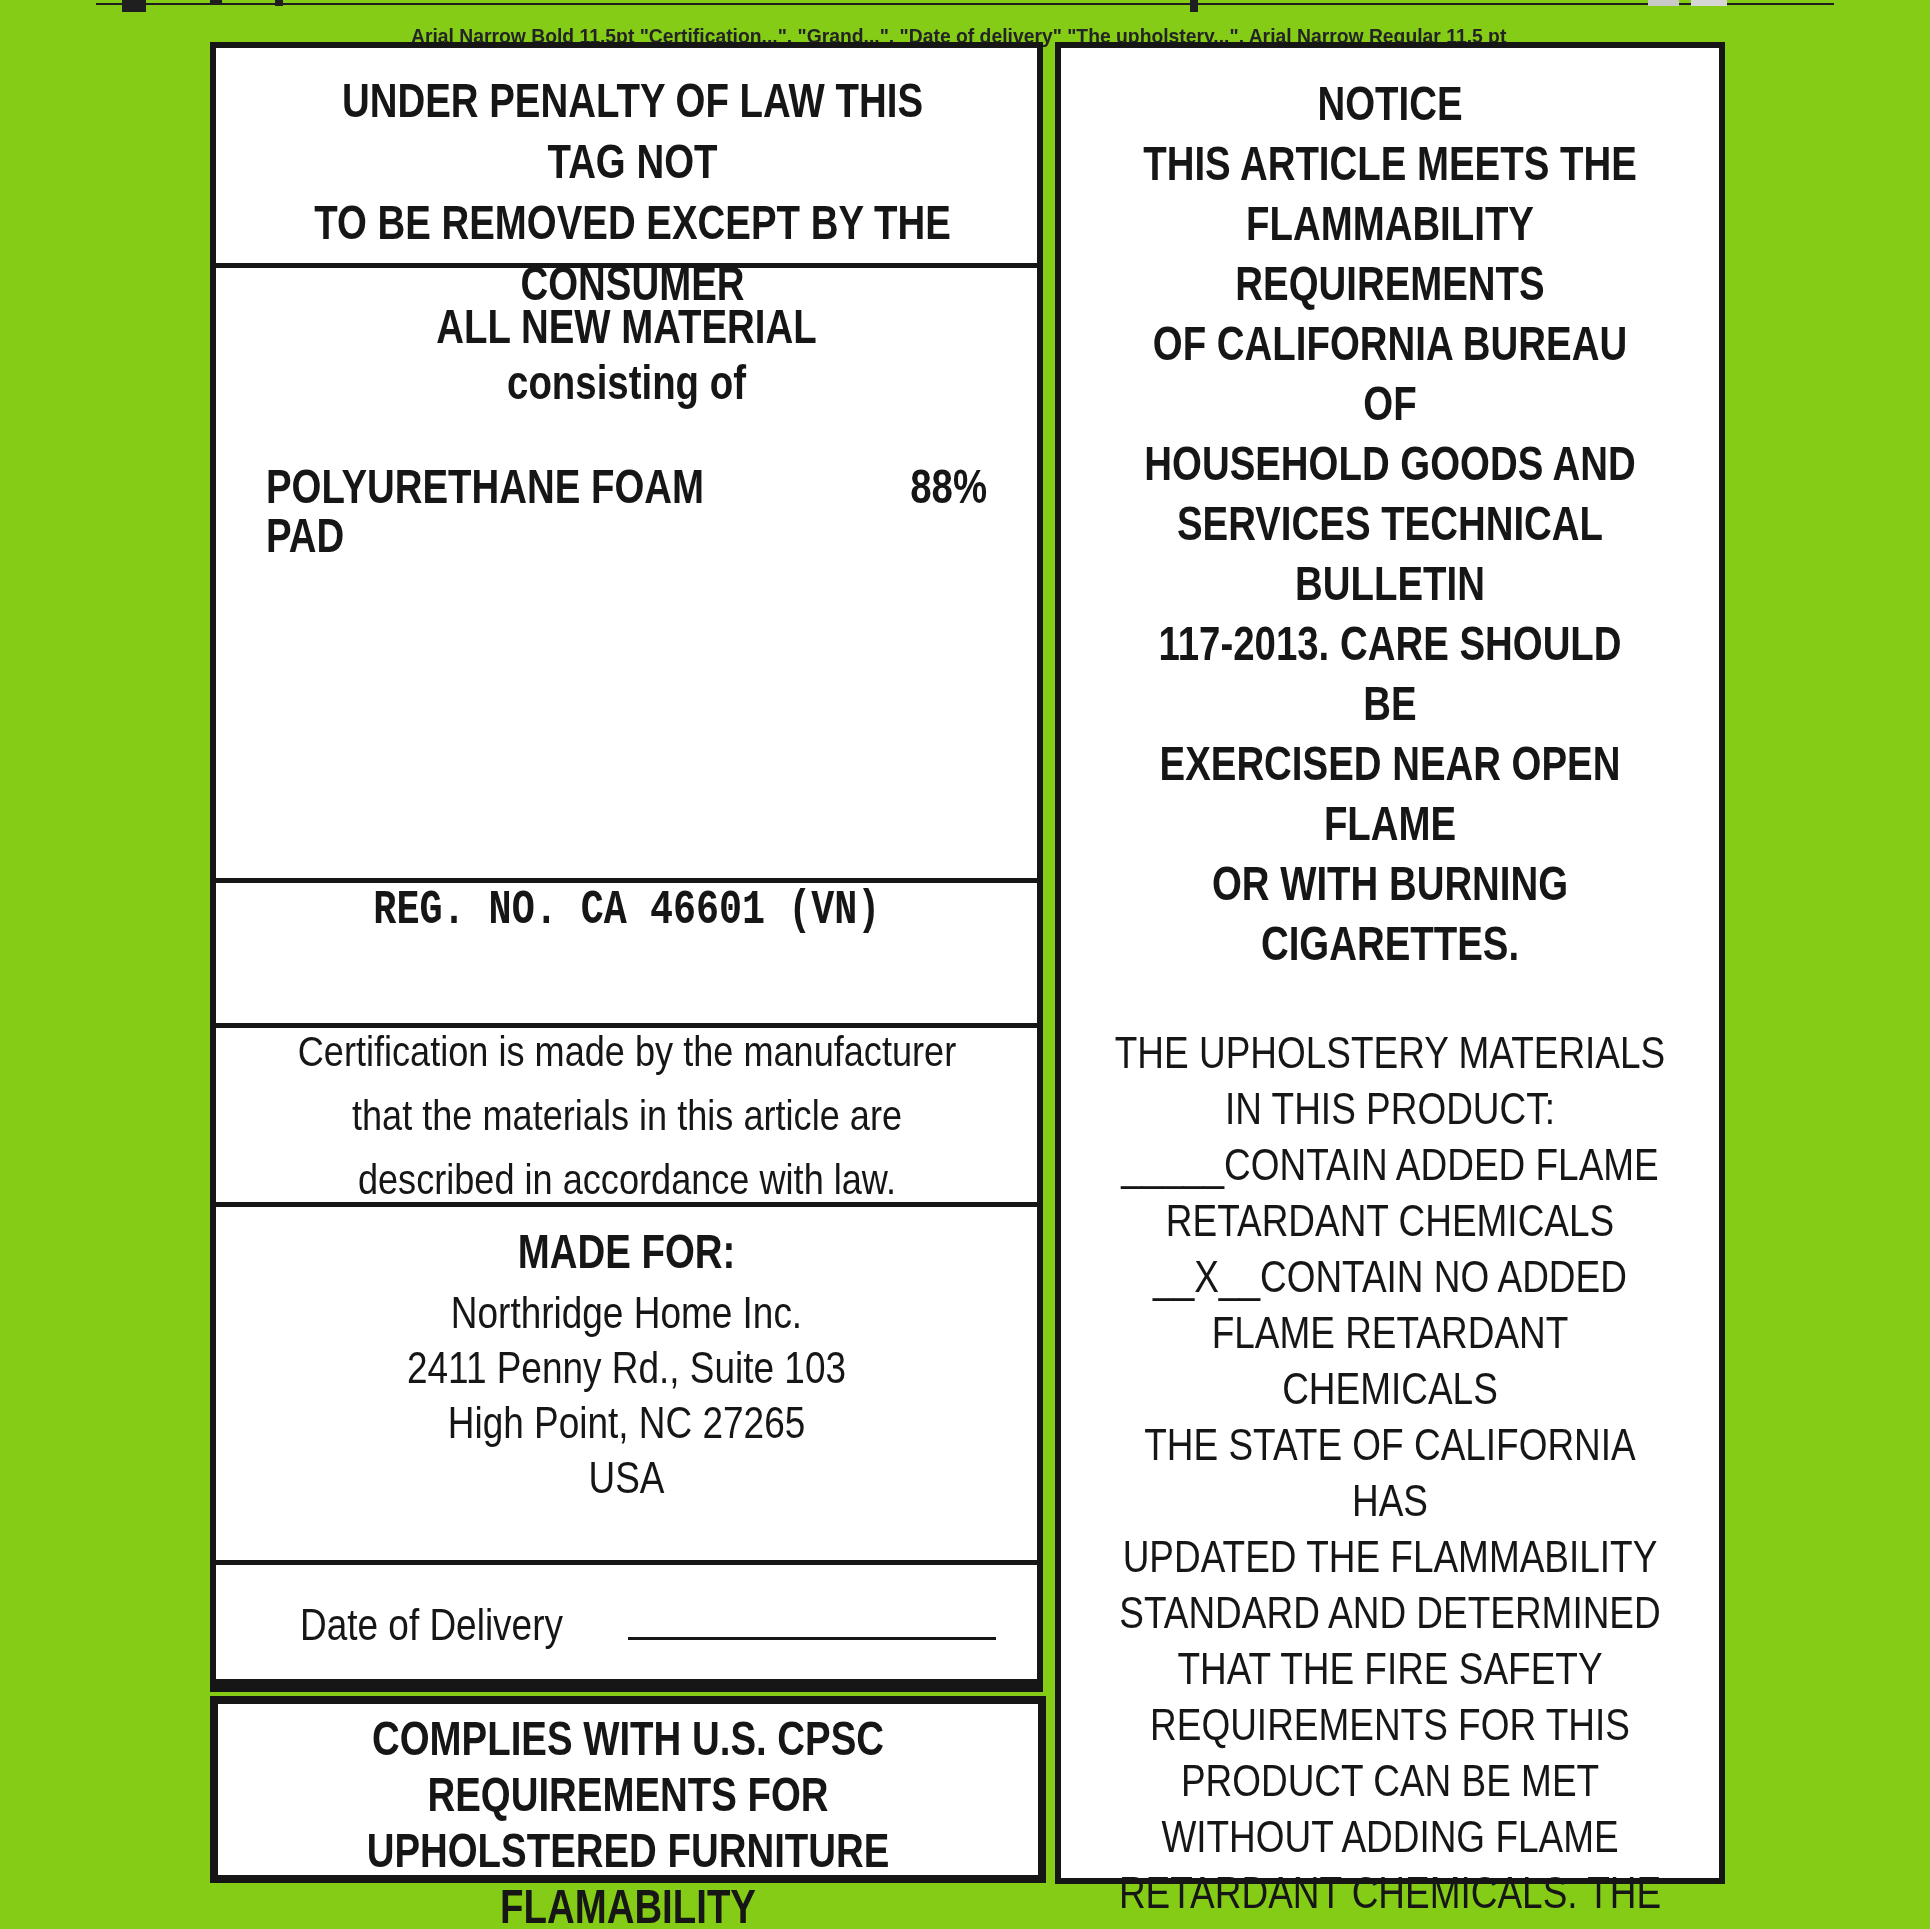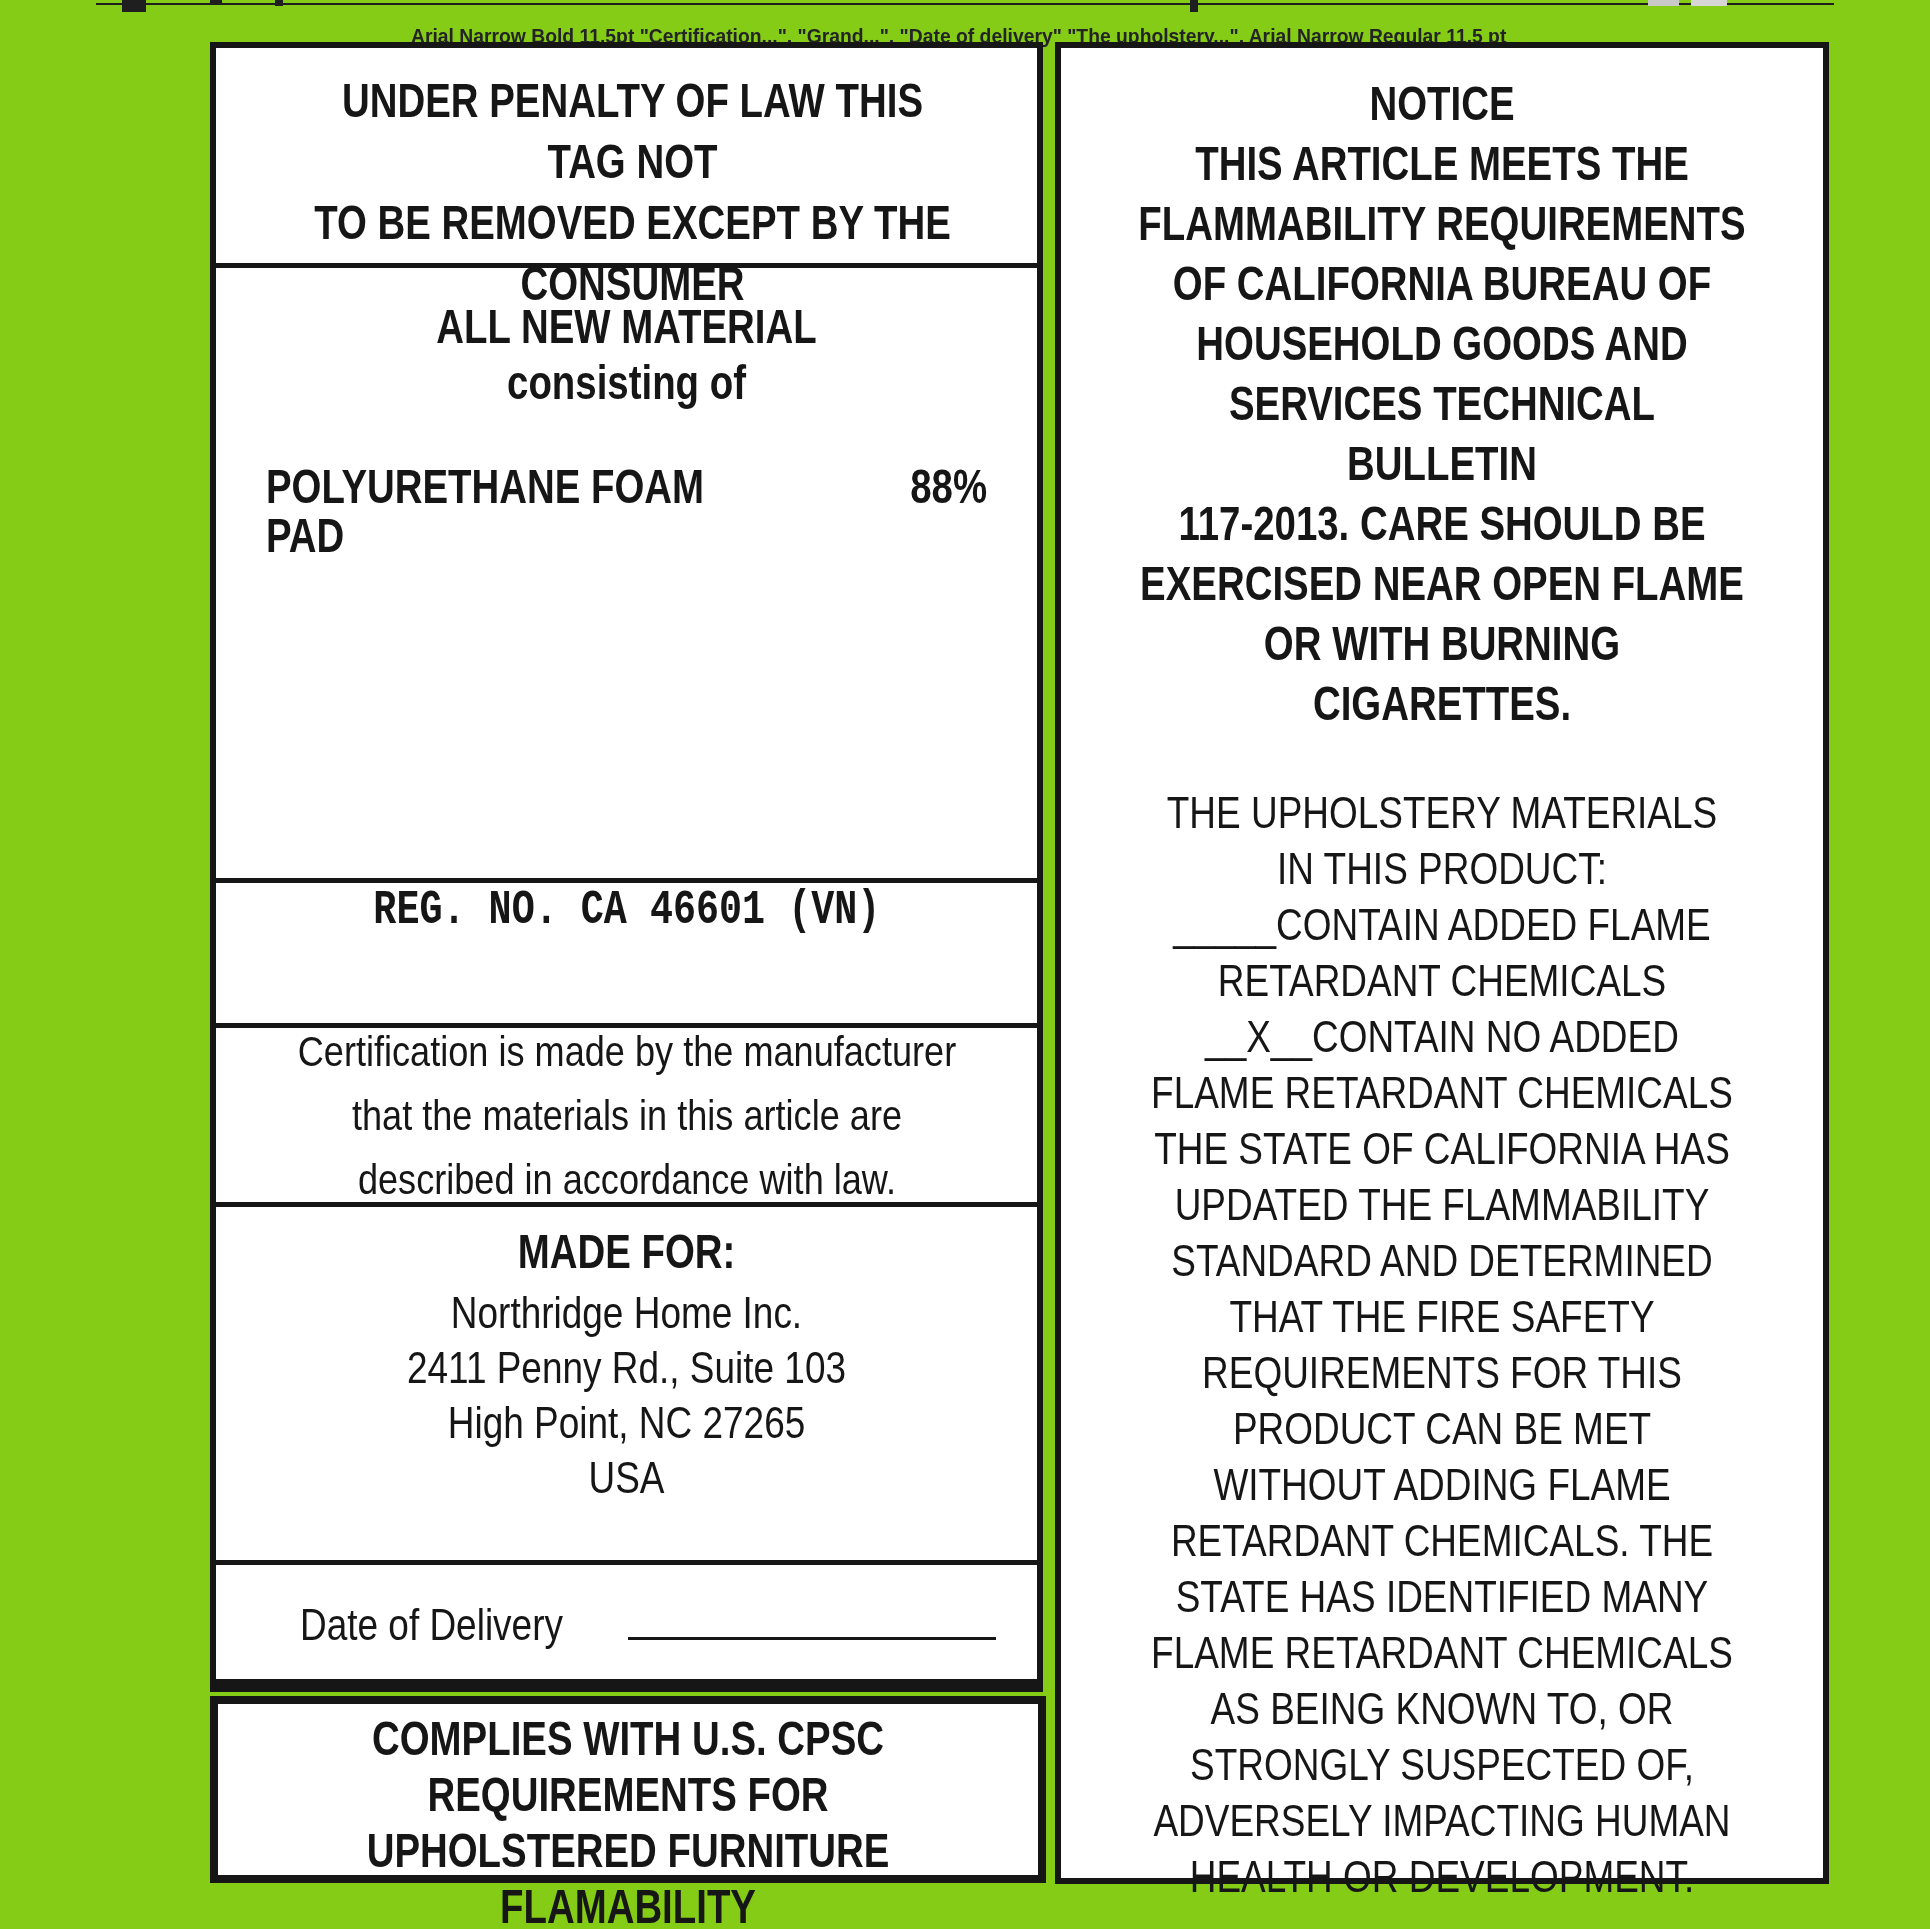--- a/index.html
+++ b/index.html
@@ -32,21 +32,21 @@
     left:210px;top:42px;width:833px;height:1650px;
     border:6.4px solid #161616;border-bottom:13.6px solid #161616;
     display:flex;flex-direction:column;
   }
   .cpsc-box{
     left:210px;top:1696px;width:836px;height:187px;
     border:8.2px solid #161616;
     display:flex;align-items:flex-start;justify-content:flex-end;
   }
   .right-box{
-    left:1055px;top:42px;width:774px;height:1842px;
+    left:1055px;top:42px;width:670px;height:1842px;
     border:6.4px solid #161616;
   }
   
   .sec{box-sizing:border-box;flex:0 0 auto;}
   .sec + .sec{border-top:5.5px solid #161616;}
   .s1{height:215px;padding-top:22px;padding-left:12px;}
   .s2{height:615px;padding-top:31px;}
   .s3{height:145px;display:flex;align-items:flex-start;justify-content:center;font-family:Liberation Mono, monospace;}
   .s4{height:179px;display:flex;align-items:center;justify-content:center;}
   .s5{height:358px;padding-top:18px;}

